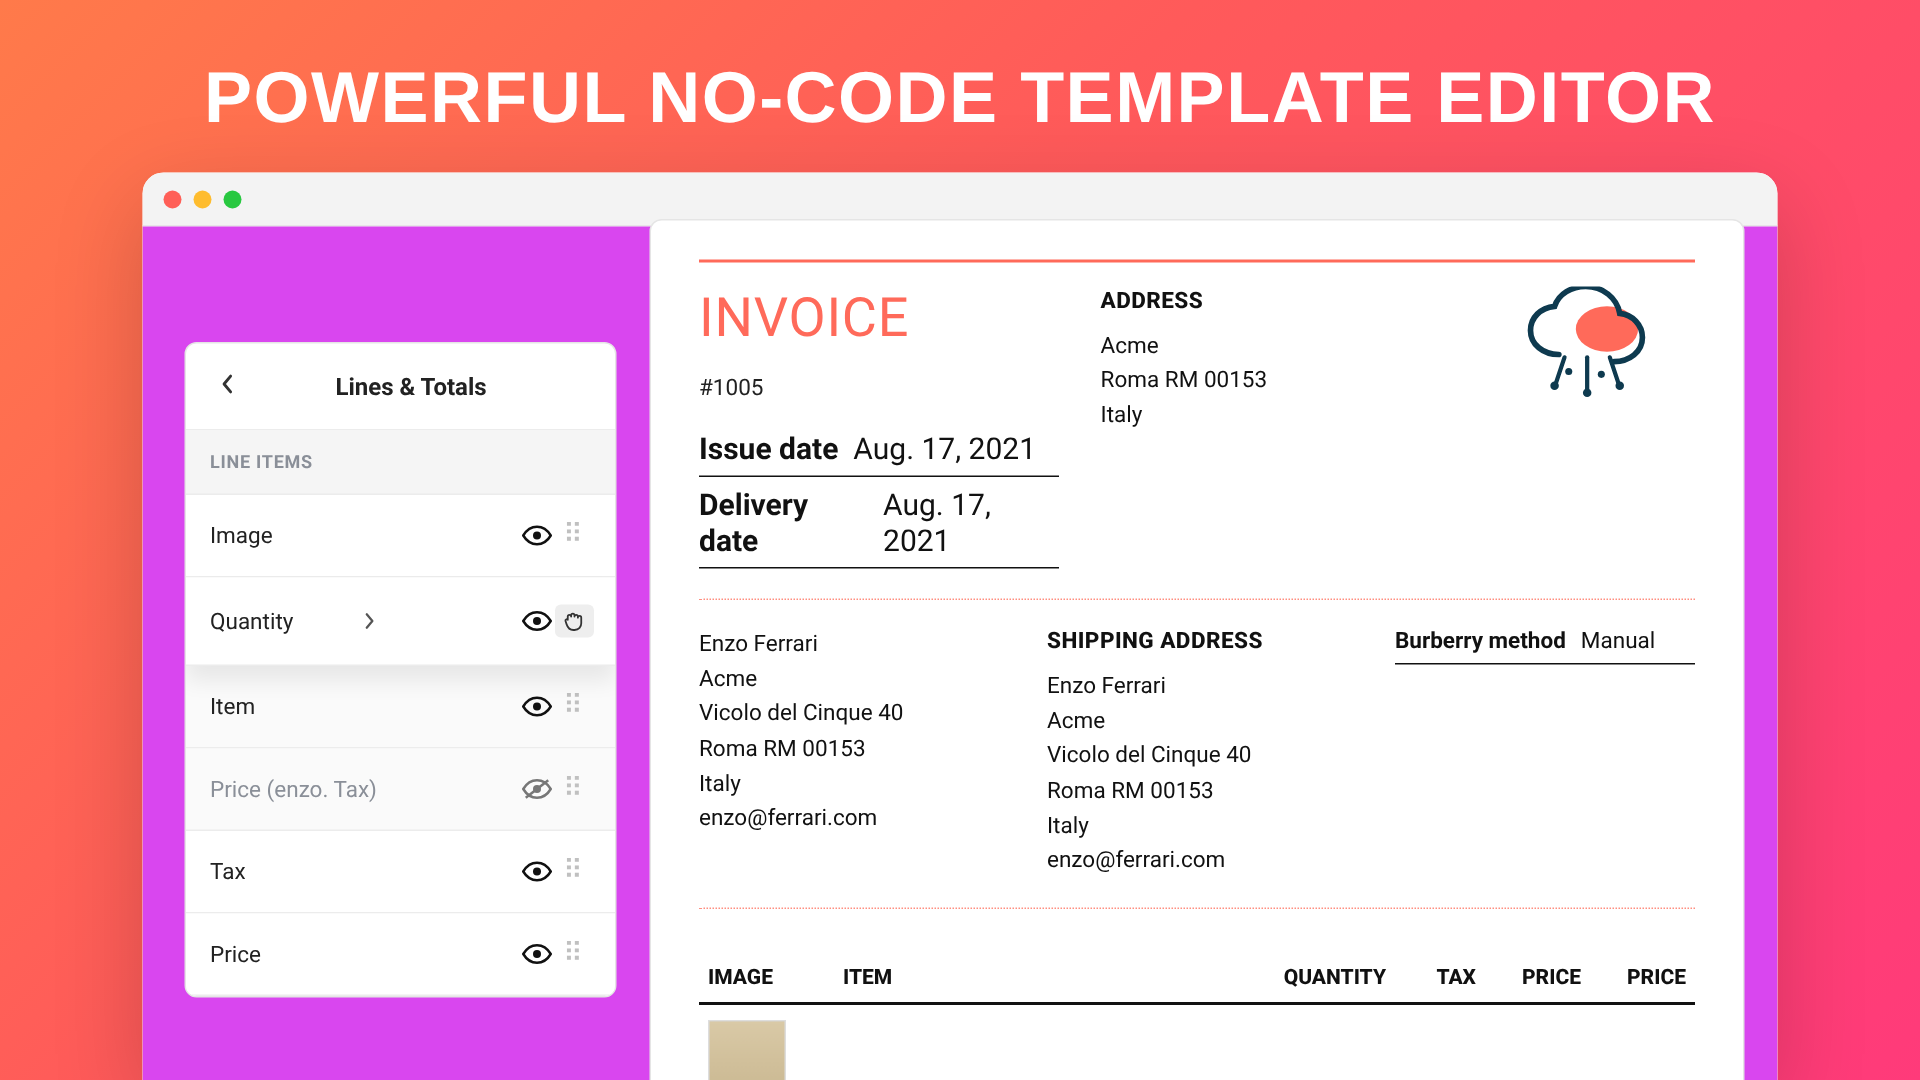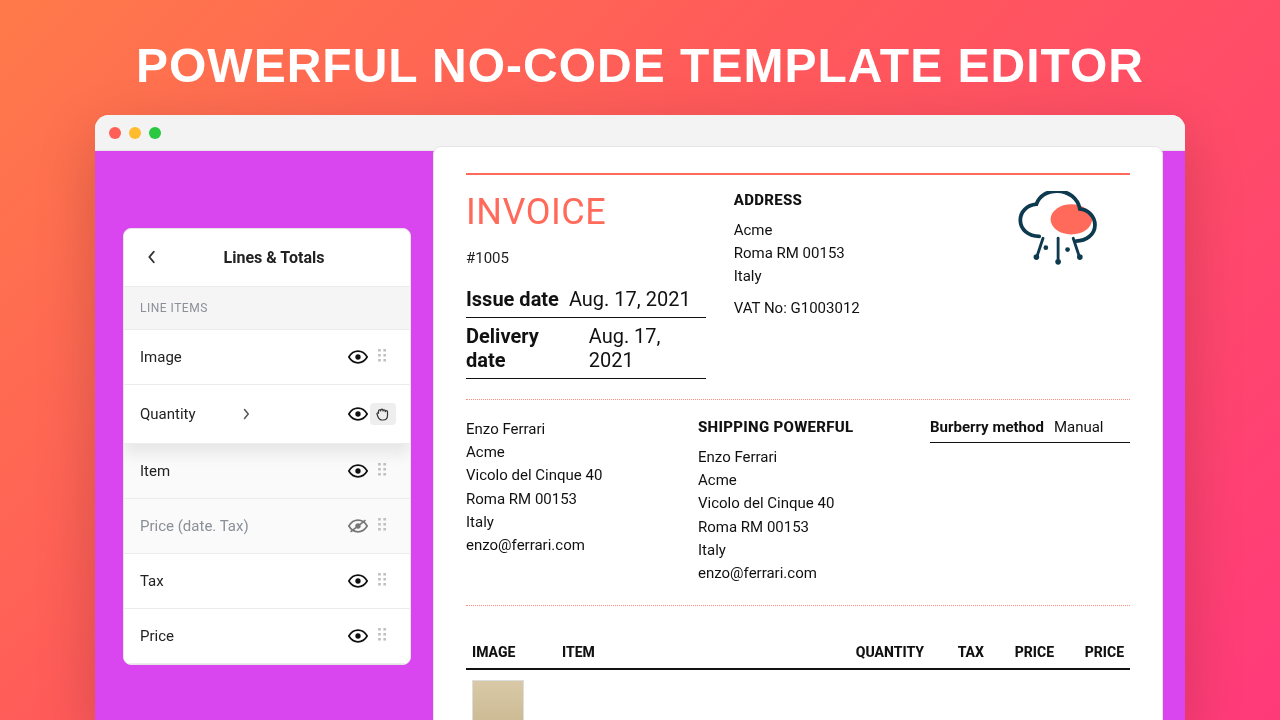--- a/index.html
+++ b/index.html
@@ -38,21 +38,21 @@
     width: 288px; background: #fff; border: 1px solid #e5e5e5; border-radius: 8px;
     display: flex; flex-direction: column; overflow: hidden;
   }
   .sb-header {
     display: flex; align-items: center; gap: 12px; padding: 14px 16px;
     border-bottom: 1px solid #ececec;
   }
   .sb-back { font-size: 18px; color: #333; cursor: pointer; padding: 4px 6px; }
   .sb-title { font-weight: 700; font-size: 16px; flex: 1; text-align: center; margin-right: 22px; color:#222;}
   .sb-section {
-    background: #f5f5f5; color: #8a8f98; font-size: 12px; font-weight: 400; letter-spacing: .5px;
+    background: #f5f5f5; color: #8a8f98; font-size: 12px; font-weight: 700; letter-spacing: .5px;
     padding: 14px 16px; border-bottom: 1px solid #ececec;
   }
   .sb-item {
     display: flex; align-items: center; padding: 18px 14px 18px 16px;
     border-bottom: 1px solid #ececec; background: #fff; font-size: 15px; color:#222;
   }
   .sb-item.dim { color:#8a8f98; }
   .sb-item.shadowed { box-shadow: 0 10px 14px rgba(0,0,0,.08); position:relative; z-index:2;}
   .sb-item.inset { background:#fafafa; }
   .sb-item .lbl { flex: 1; }
@@ -151,21 +151,21 @@
                 <path d="M1 8c3-5 7-7 11-7s8 2 11 7c-3 5-7 7-11 7S4 13 1 8z" fill="none" stroke="#111" stroke-width="2"></path>
                 <circle cx="12" cy="8" r="3.2" fill="#111"></circle>
               </svg>
           </span>
           <span class="grip">
               <span class="grip-box">⠿</span>
             </span>
         </div>
 
         <div class="sb-item dim inset">
-          <span class="lbl">Price (date. Tax)</span>
+          <span class="lbl">Price (enzo. Tax)</span>
           <span class="eye">
             <svg width="20" height="16" viewBox="0 0 24 18">
                 <path d="M1 9c3-5 7-7 11-7s8 2 11 7c-3 5-7 7-11 7S4 14 1 9z" fill="none" stroke="#777" stroke-width="2"></path>
                 <circle cx="12" cy="9" r="3.2" fill="#777"></circle>
                 <line x1="3" y1="16" x2="21" y2="2" stroke="#777" stroke-width="2"></line>
               </svg>
           </span>
           <span class="grip">
               <span class="grip-box">⠿</span>
             </span>
@@ -213,21 +213,20 @@
               <span>Aug. 17, 2021</span>
             </div>
           </div>
           <div class="doc-col" style="flex:1">
             <div class="sec-h">ADDRESS</div>
             <div class="addr">
               <div>Acme</div>
               <div>Roma RM 00153</div>
               <div>Italy</div>
               <div style="height:8px"></div>
-              <div>VAT No: G1003012</div>
             </div>
           </div>
           <div class="logo-cell">
             <svg width="100" height="85" viewBox="0 0 100 90">
               <ellipse cx="62" cy="30" rx="22" ry="16" fill="#ff6a5a"></ellipse>
               <path d="M28 48c-11 0-20-7-20-17 0-9 7-16 17-17 3-9 12-14 22-14 12 0 22 8 24 19 9 1 16 8 16 17 0 10-9 17-20 17" fill="none" stroke="#0e3a4f" stroke-width="4" stroke-linecap="round"></path>
               <g stroke="#0e3a4f" stroke-width="3" fill="none" stroke-linecap="round">
                 <path d="M32 50 L26 68"></path>
                   <path d="M48 50 L48 72"></path>
                   <path d="M64 50 L70 68"></path>
@@ -250,21 +249,21 @@
             <div class="addr">
               <div>Enzo Ferrari</div>
               <div>Acme</div>
               <div>Vicolo del Cinque 40</div>
               <div>Roma RM 00153</div>
               <div>Italy</div>
               <div>enzo@ferrari.com</div>
             </div>
           </div>
           <div class="doc-col" style="flex:1">
-            <div class="sec-h">SHIPPING POWERFUL</div>
+            <div class="sec-h">SHIPPING ADDRESS</div>
             <div class="addr">
               <div>Enzo Ferrari</div>
               <div>Acme</div>
               <div>Vicolo del Cinque 40</div>
               <div>Roma RM 00153</div>
               <div>Italy</div>
               <div>enzo@ferrari.com</div>
             </div>
           </div>
           <div class="doc-col" style="flex:0 0 200px">

